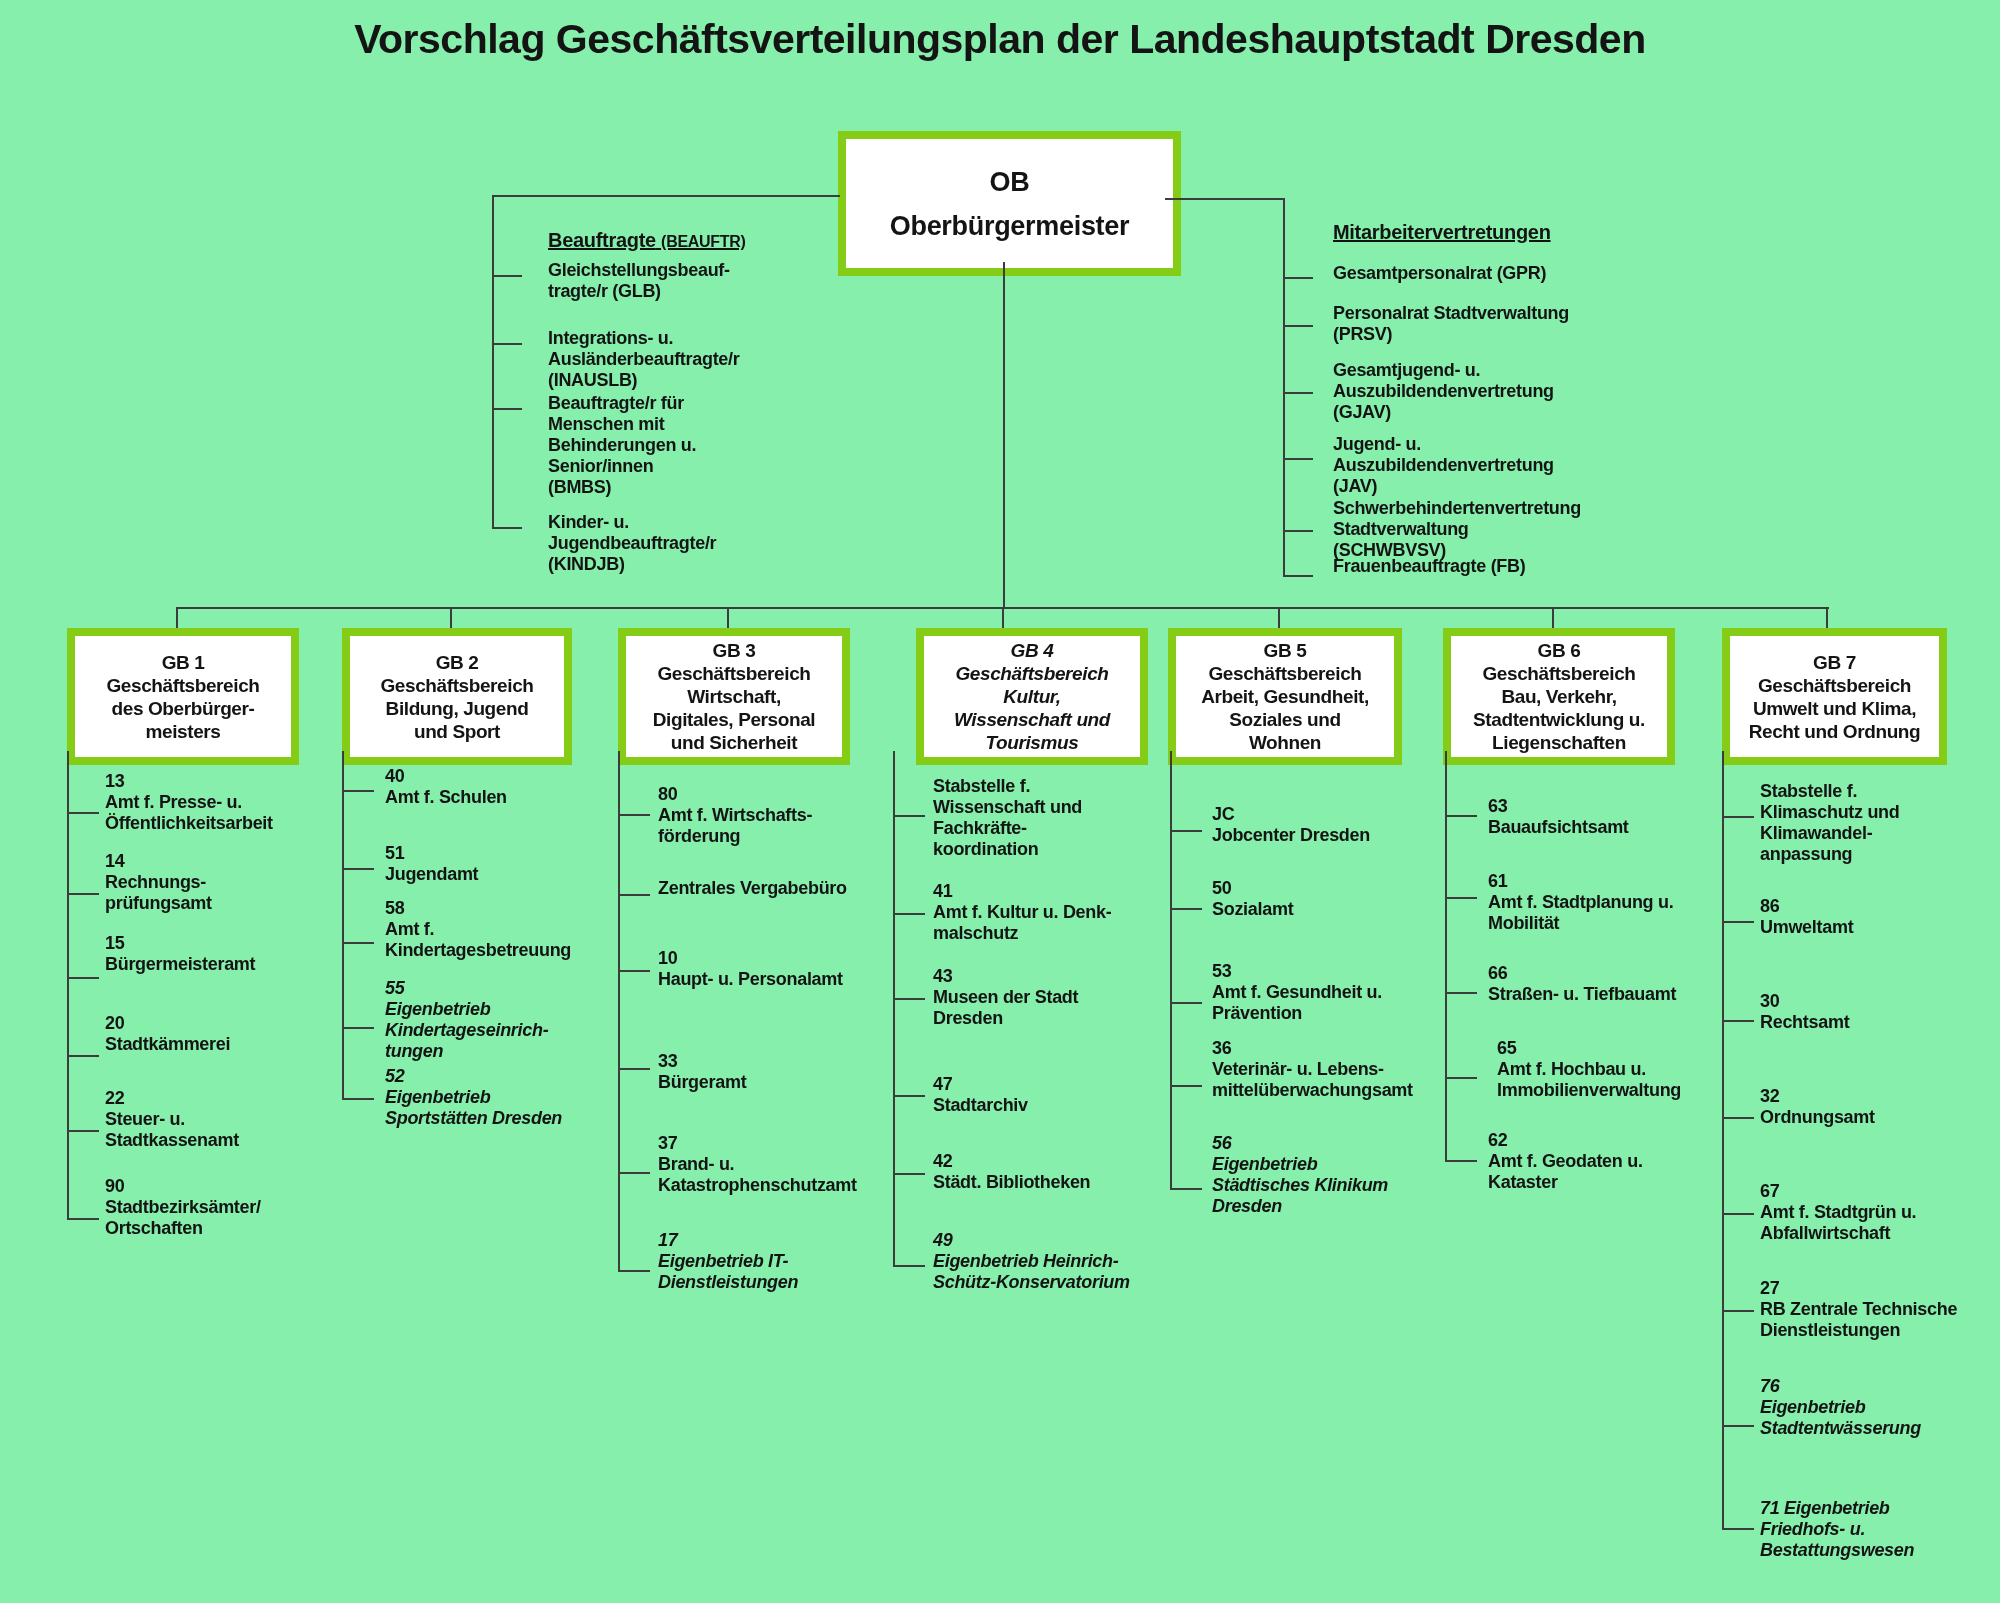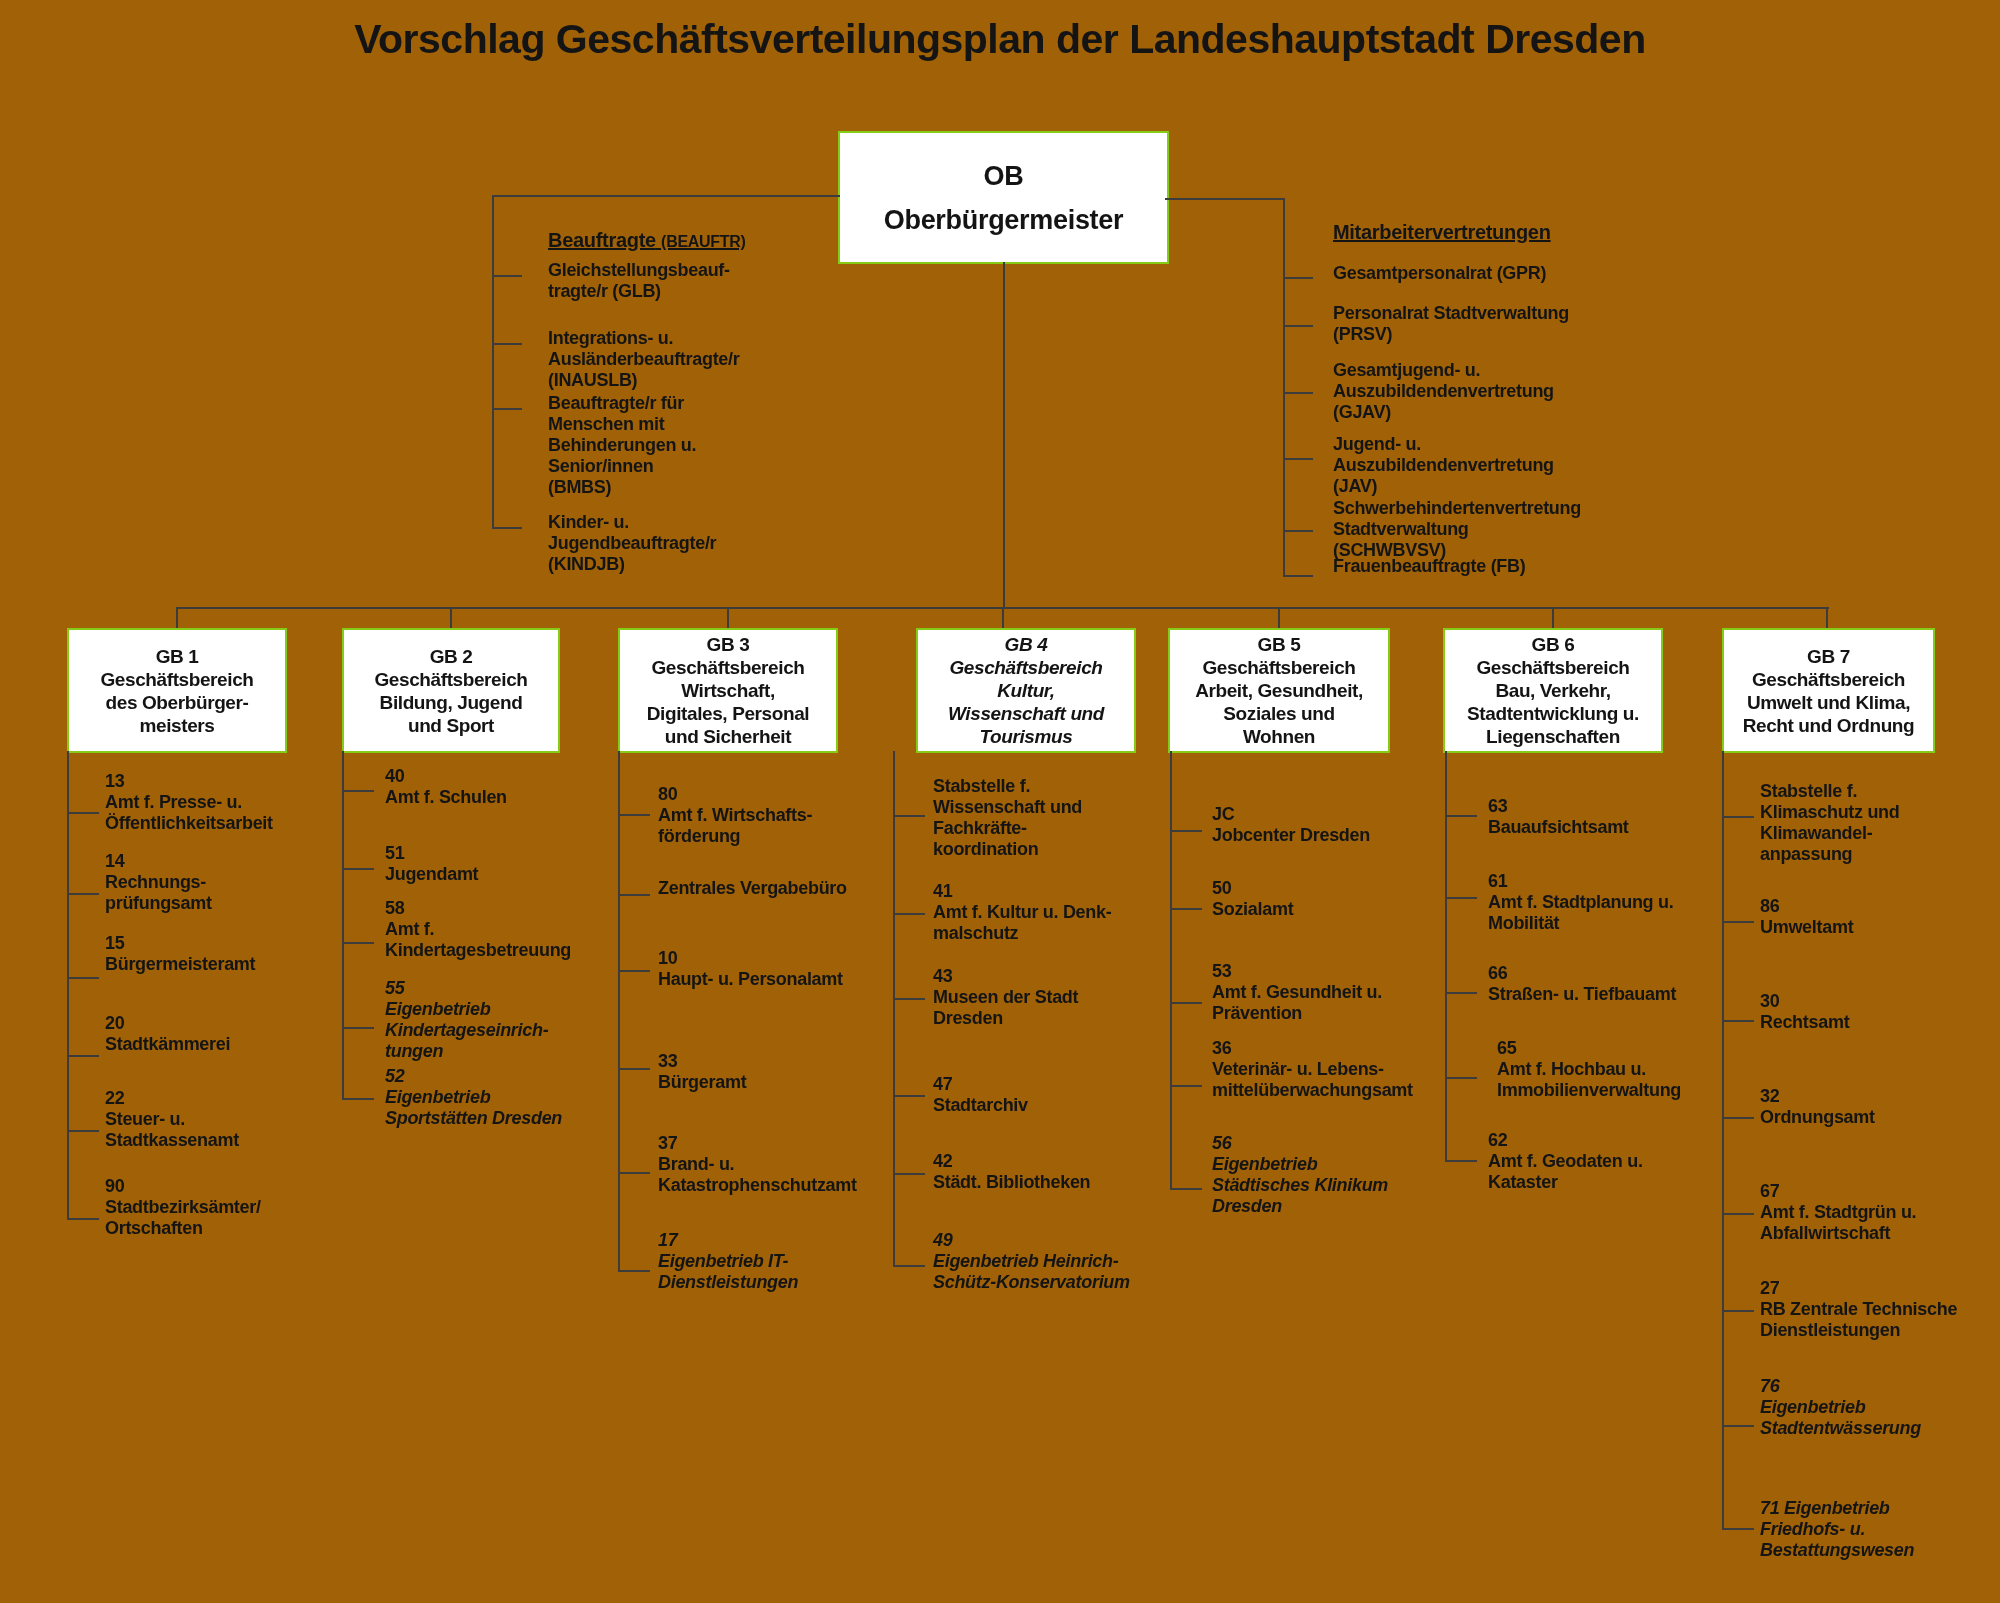--- a/index.html
+++ b/index.html
@@ -1,26 +1,26 @@
 <!DOCTYPE html>
 <html><head>
 <meta charset="utf-8">
 <style>
   html,body{margin:0;padding:0;background:#ffffff;}
   #canvas{
-    position:relative;width:2000px;height:1603px;background:#a16207;
+    position:relative;width:2000px;height:1603px;background:#86efac;
     font-family:"Liberation Sans",sans-serif;color:#141414;overflow:hidden;
   }
   .line{position:absolute;background:#3c3c3c;}
   #page-title{
     position:absolute;top:16px;left:0;width:100%;text-align:center;
     font-size:41px;font-weight:bold;letter-spacing:-0.5px;margin:0;
   }
   .node-box{
-    position:absolute;border:2px solid #84cc16;background:#fff;
+    position:absolute;border:8px solid #84cc16;background:#fff;
     display:flex;flex-direction:column;align-items:center;justify-content:center;
     text-align:center;font-weight:bold;
   }
   #ob-box{font-size:27px;line-height:44px;letter-spacing:-0.3px;}
   .gb-box{font-size:19px;line-height:23px;white-space:pre-line;letter-spacing:-0.4px;}
   .panel-header{
     position:absolute;font-size:20px;font-weight:bold;text-decoration:underline;
     letter-spacing:-0.3px;white-space:nowrap;
   }
   .panel-header .abbr{font-size:16px;}

